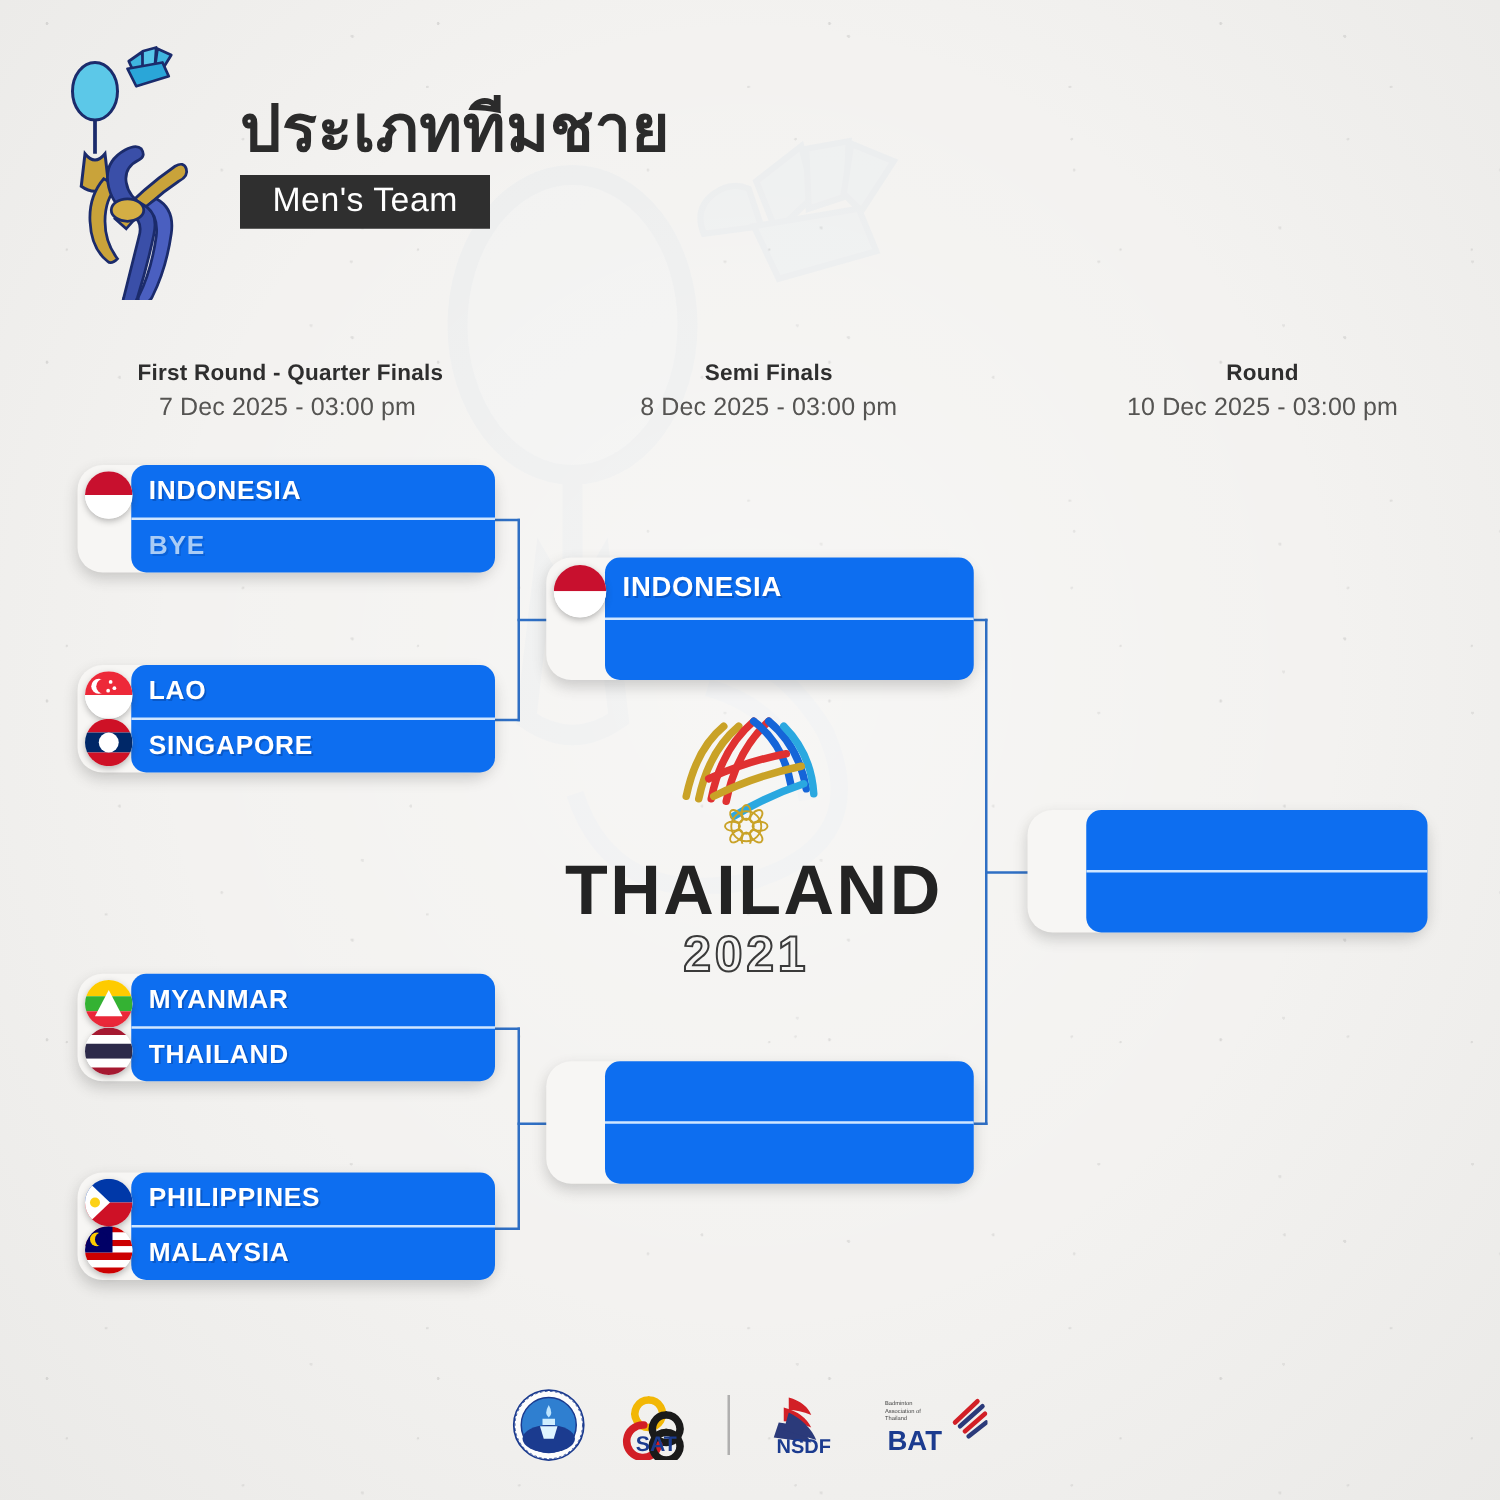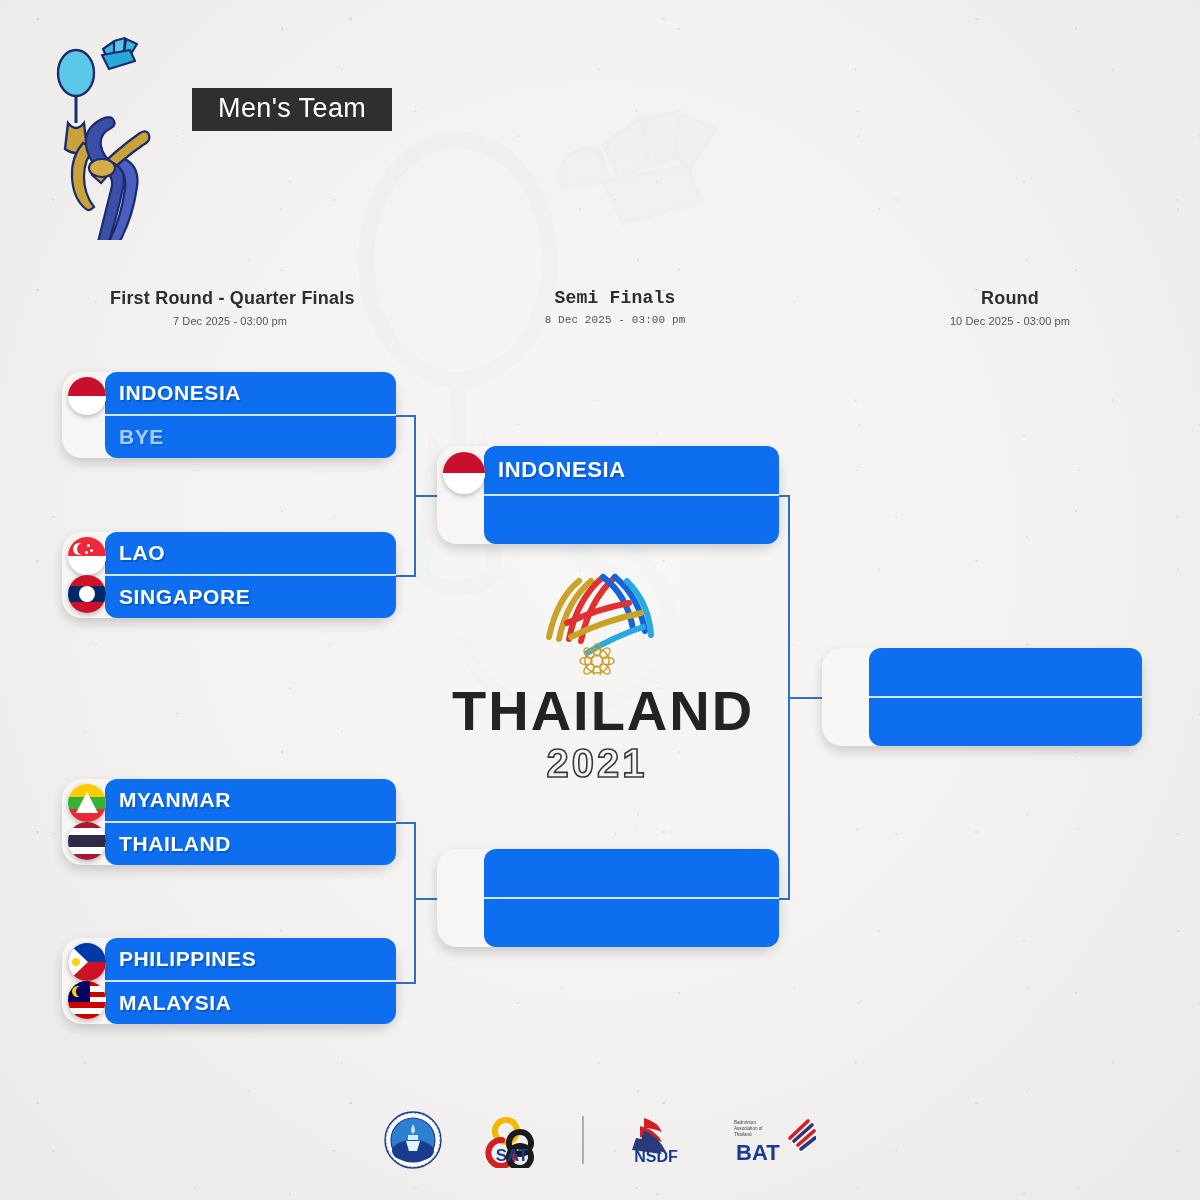--- a/index.html
+++ b/index.html
@@ -55,23 +55,23 @@
     padding:7px 26px 9px 26px;
   }
   #title-en{
     font-size:27px;color:#ffffff;letter-spacing:.4px;
     line-height:1;white-space:nowrap;
   }
 
   
   .round-head{position:absolute;z-index:5;text-align:center;}
   .round-name{font-size:18px;font-weight:bold;color:#2e2e2e;letter-spacing:.2px;white-space:nowrap;}
-  .round-date{font-size:11px;color:#555452;margin-top:6px;letter-spacing:.1px;white-space:nowrap;}
+  .round-date{font-size:20px;color:#555452;margin-top:6px;letter-spacing:.1px;white-space:nowrap;}
   #round-head-0{left:110px;top:288px;width:240px;}
-  #round-head-1{left:500px;top:288px;width:230px;font-family:Liberation Mono, monospace;}
+  #round-head-1{left:500px;top:288px;width:230px;}
   #round-head-2{left:890px;top:288px;width:240px;}
 
   
   .match{position:absolute;z-index:6;}
   .card-white{
     position:absolute;left:0;top:0;width:100%;height:100%;
     background:#f7f6f4;border-radius:20px;
     box-shadow:0 5px 11px rgba(60,60,60,.22);
   }
   .slots{
@@ -130,21 +130,21 @@
     line-height:1;margin-top:4px;font-family:"Liberation Sans", sans-serif;
   }
   #event-logo-year{
     font-size:40px;font-weight:bold;letter-spacing:3px;line-height:1;margin-top:4px;
     color:transparent;-webkit-text-stroke:1.6px #3a3a3a;
   }
 
   
   #sponsor-bar{
     position:absolute;left:0;top:1100px;width:1200px;height:80px;z-index:5;
-    display:flex;align-items:center;justify-content:center;gap:34px;
+    display:flex;align-items:center;justify-content:center;gap:21px;
   }
   .sponsor{display:flex;align-items:center;}
   .sponsor-divider{width:1.5px;height:48px;background:#9a9a9a;opacity:.75;}
 </style>
 </head>
 <body>
 
 <div id="stage">
 
   <svg class="watermark" id="wm-racket" width="420" height="620" viewBox="0 0 420 620">
@@ -188,20 +188,21 @@
     <path d="M38 118 q-12 14 -11 34 q1 22 14 32 q3 3 8 -2 q-10 -13 -10 -30 q0 -18 10 -28 z" fill="#c9a33a" stroke="#1b2b6b" stroke-width="2.2"></path>
     <path d="M47 150 q22 -24 48 -42 q7 -4 9 2 q2 6 -6 10 q-24 16 -42 38 z" fill="#c9a33a" stroke="#1b2b6b" stroke-width="2.2"></path>
 
     <path d="M55 95 q-18 10 -13 30 q4 16 18 22 q10 5 6 18 q-6 24 -12 48 q-2 6 4 6 q5 0 7 -6 q8 -26 13 -50 q4 -18 -8 -24 q-12 -6 -14 -18 q-2 -12 10 -18 q6 -3 2 -9 q-4 -4 -13 1 z" fill="#3a4fa8" stroke="#1b2b6b" stroke-width="2.2"></path>
     <path d="M72 140 q10 8 8 24 q-4 28 -14 48 q-2 5 4 5 q5 0 7 -5 q11 -22 15 -50 q3 -20 -12 -28 z" fill="#4a5fc0" stroke="#1b2b6b" stroke-width="2.2"></path>
 
     <ellipse cx="57" cy="143" rx="13" ry="9" fill="#d4ae44" stroke="#1b2b6b" stroke-width="2.2"></ellipse>
   </svg>
 
   <div id="title-block">
+    <div id="title-thai">ประเภททีมชาย</div>
     <div id="title-en-wrap">
       <div id="title-en">Men's Team</div>
     </div>
   </div>
 
   <div class="round-head" id="round-head-0">
     <div class="round-name">First Round - Quarter Finals</div>
     <div class="round-date">7 Dec 2025 - 03:00 pm</div>
   </div>
   <div class="round-head" id="round-head-1">

